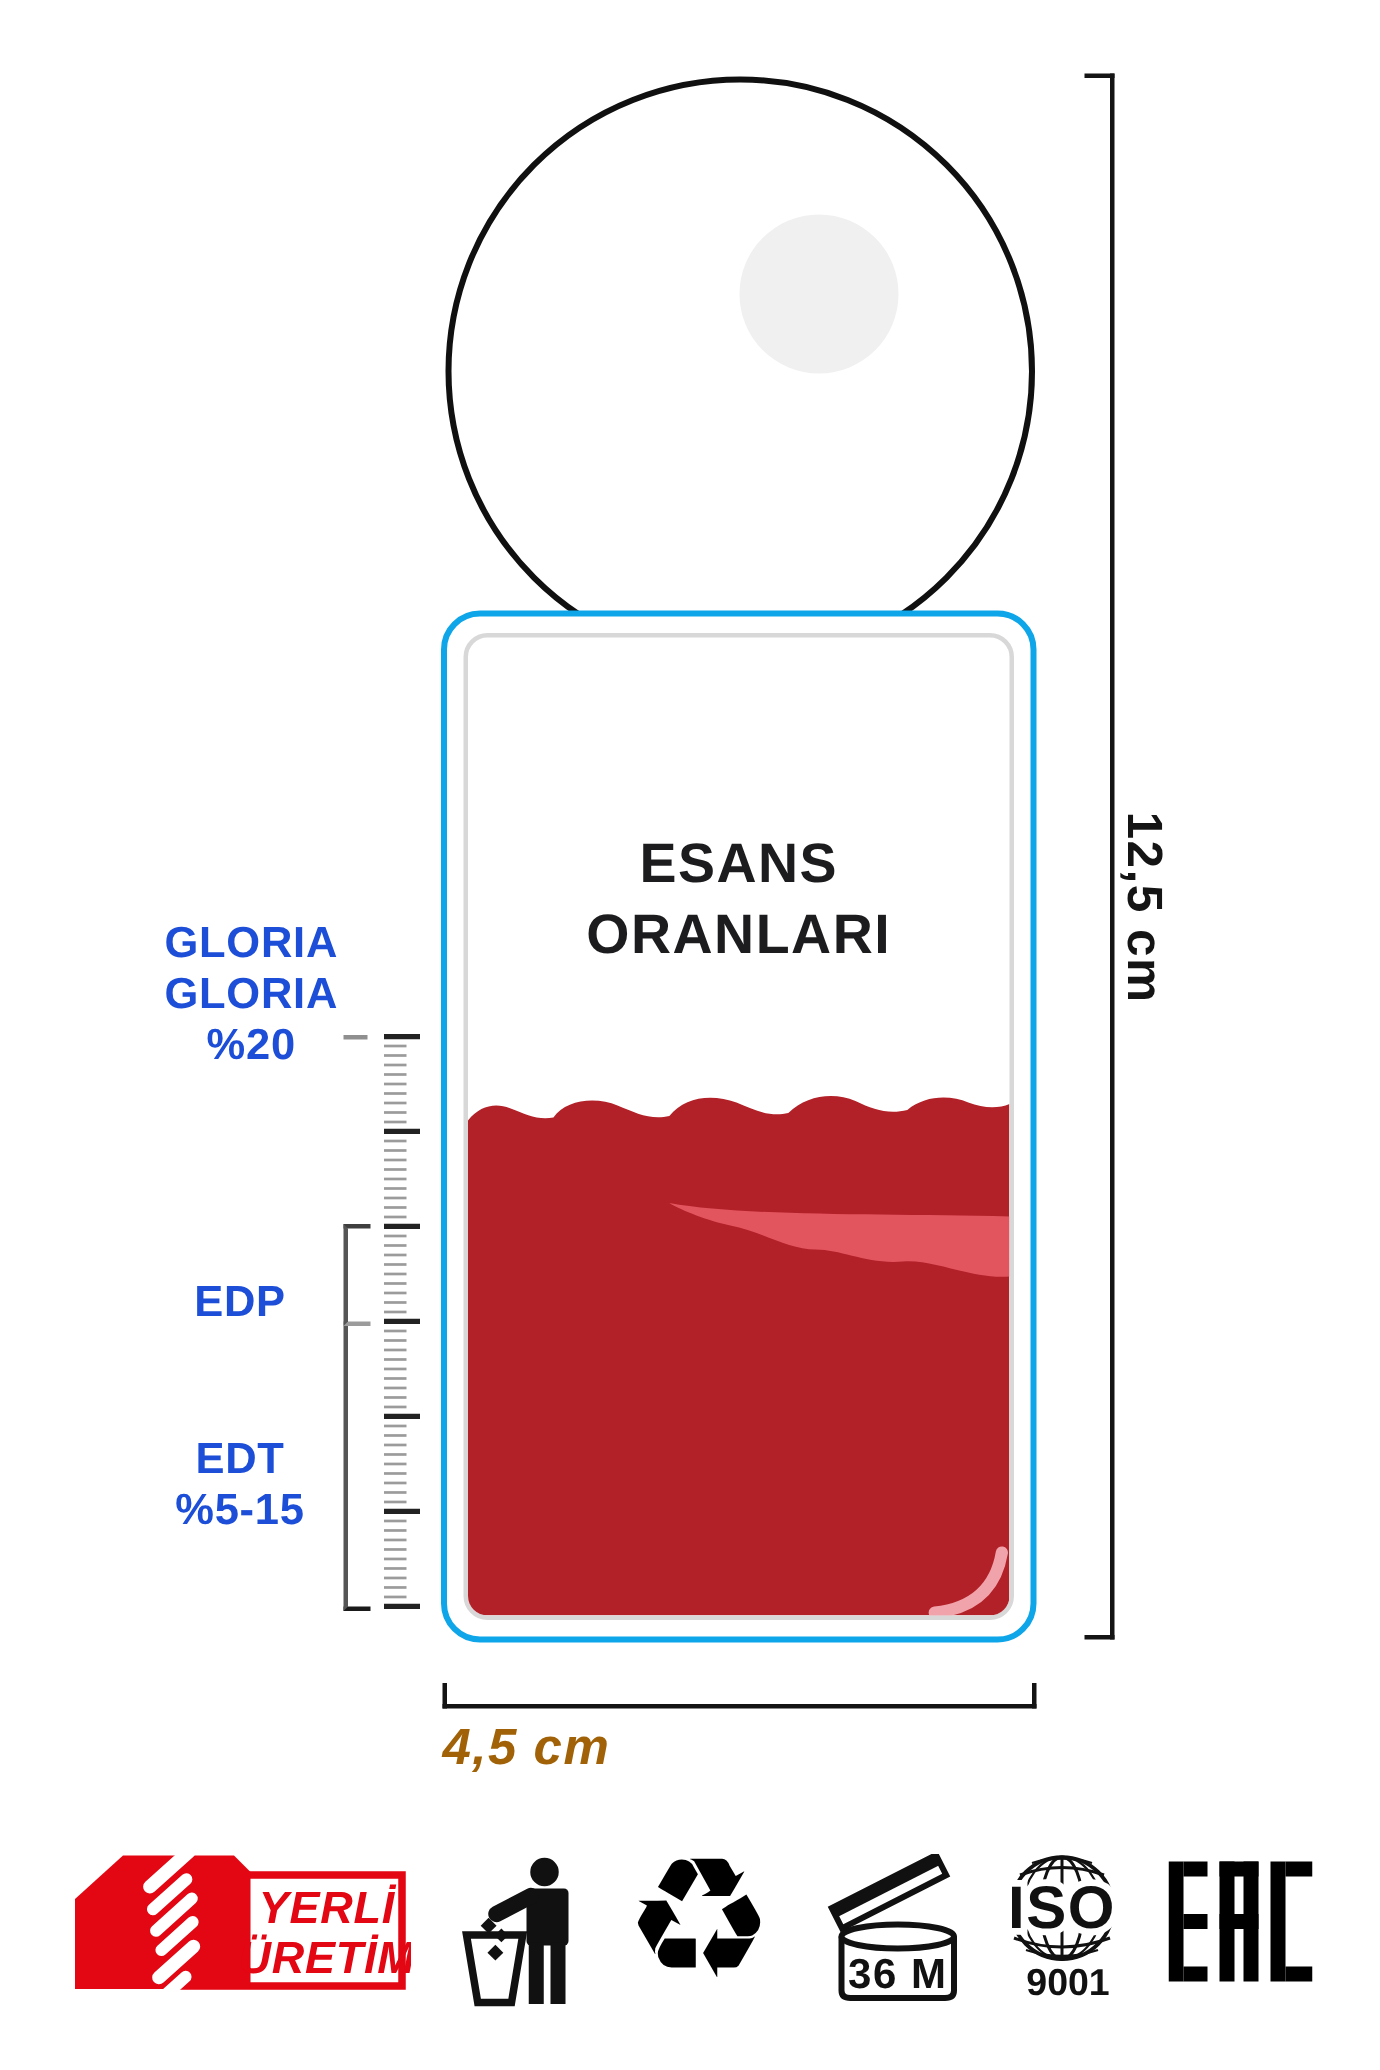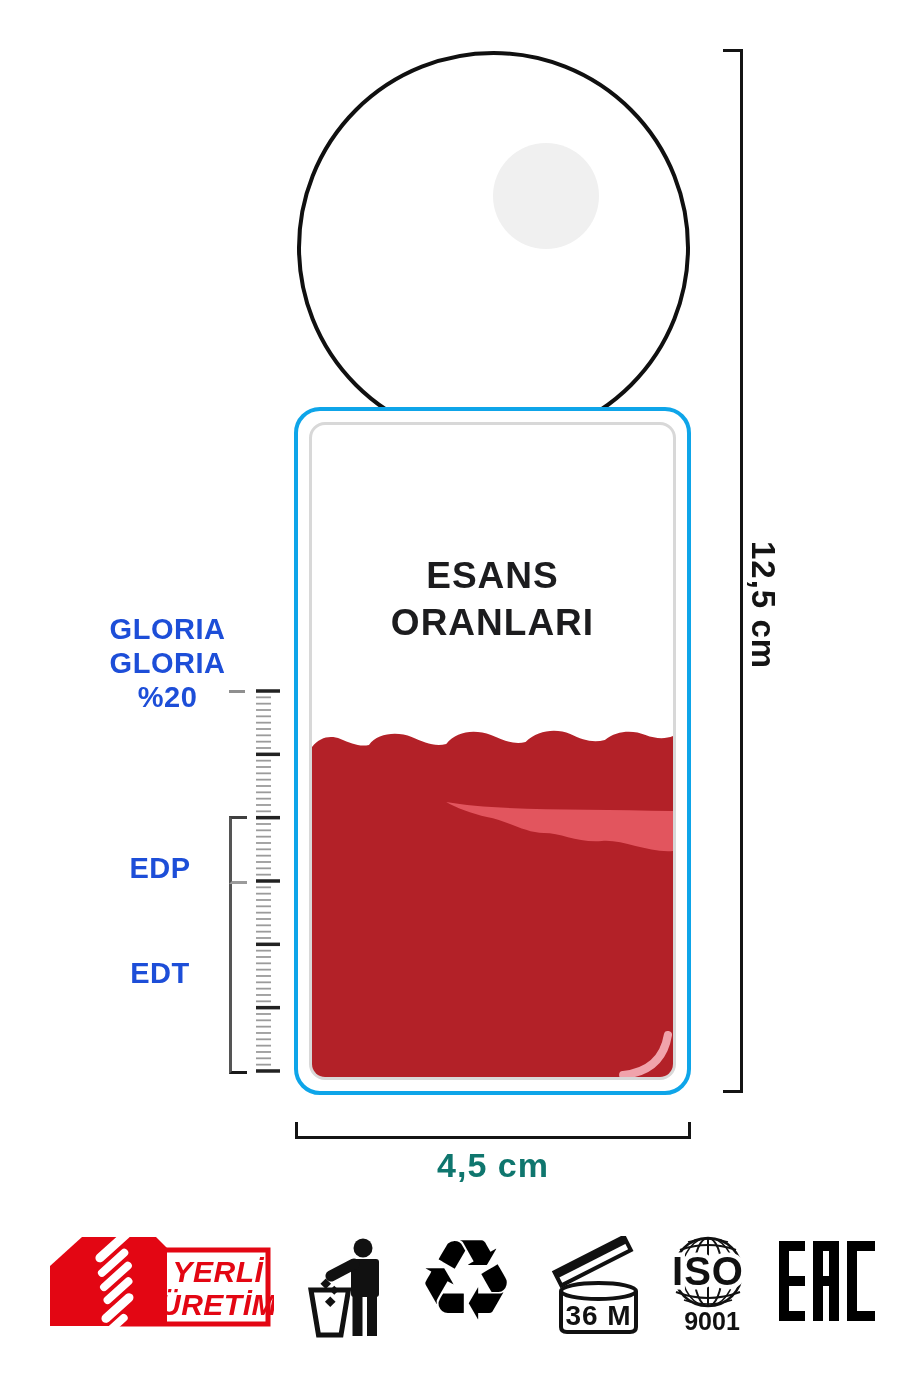--- a/index.html
+++ b/index.html
@@ -39,22 +39,22 @@
   .dim { position:absolute; background:#141414; }
   .dim-v-line  { left:740px; top:49px;  width:3px;  height:1044px; }
   .dim-v-top   { left:723px; top:49px;  width:20px; height:3px; }
   .dim-v-bot   { left:723px; top:1090px;width:20px; height:3px; }
   .dim-h-line  { left:295px; top:1136px;width:396px;height:3px; }
   .dim-h-left  { left:295px; top:1122px;width:3px;  height:17px; }
   .dim-h-right { left:688px; top:1122px;width:3px;  height:17px; }
   .dim-v-label { position:absolute; left:744px; top:505px; height:200px;
     writing-mode:vertical-rl; text-orientation:mixed;
     font-size:33px; font-weight:700; letter-spacing:1px; color:#141414; text-align:center; }
-  .dim-h-label { position:absolute; left:295px; top:1146px; width:396px; text-align:center;
-    font-size:34px; font-weight:700; letter-spacing:1px; color:#0f766e; }
+  .dim-h-label { position:absolute; left:295px; top:1146px; width:396px; text-align:left;
+    font-size:34px; font-weight:700; letter-spacing:1px; color:#a16207;font-style:italic; }
 
   
   .icon-abs { position:absolute; display:block; }
   .yerli-svg { left:50px; top:1236px; }
   .tidy-svg { left:306px; top:1238px; }
   .recycle-glyph { position:absolute; left:410px; top:1224px; width:112px; height:116px;
     font-family:"DejaVu Sans", sans-serif; font-size:112px; line-height:112px;
     color:#000; text-align:center; }
   .pao-svg { left:544px; top:1236px; }
   .iso-svg { left:664px; top:1232px; }
@@ -165,20 +165,21 @@
   <div class="scale-label label-gloria">
     <div>GLORIA</div>
     <div>GLORIA</div>
     <div>%20</div>
   </div>
   <div class="scale-label label-edp">
     <div>EDP</div>
   </div>
   <div class="scale-label label-edt">
     <div>EDT</div>
+    <div>%5-15</div>
   </div>
 
   <div class="dim dim-v-line"></div>
   <div class="dim dim-v-top"></div>
   <div class="dim dim-v-bot"></div>
   <div class="dim-v-label">12,5 cm</div>
 
   <div class="dim dim-h-line"></div>
   <div class="dim dim-h-left"></div>
   <div class="dim dim-h-right"></div>

